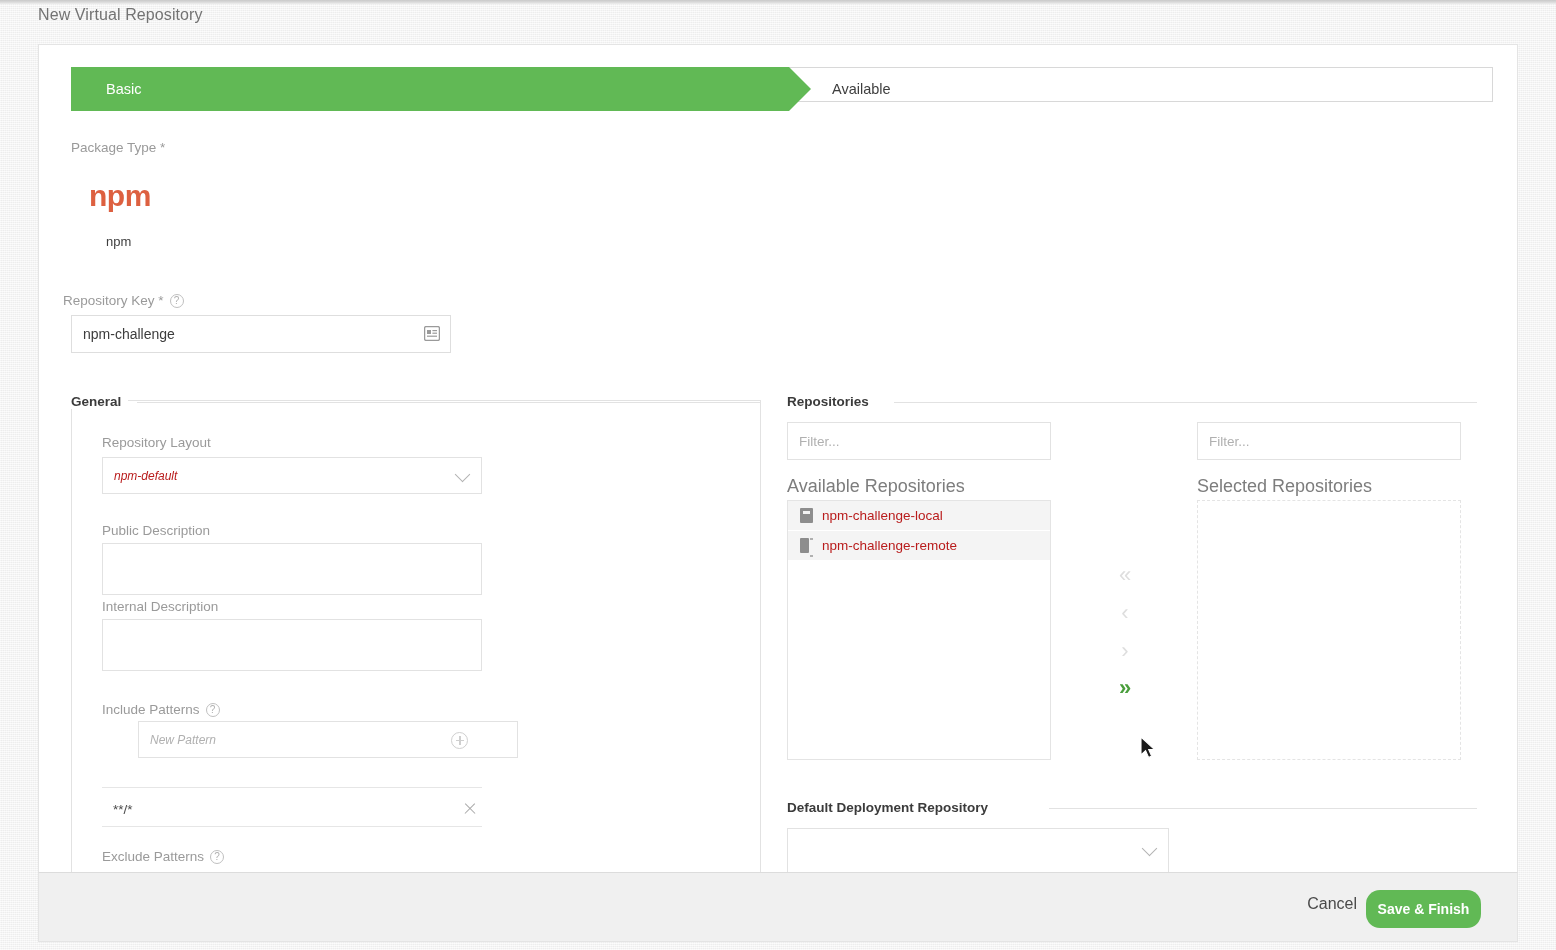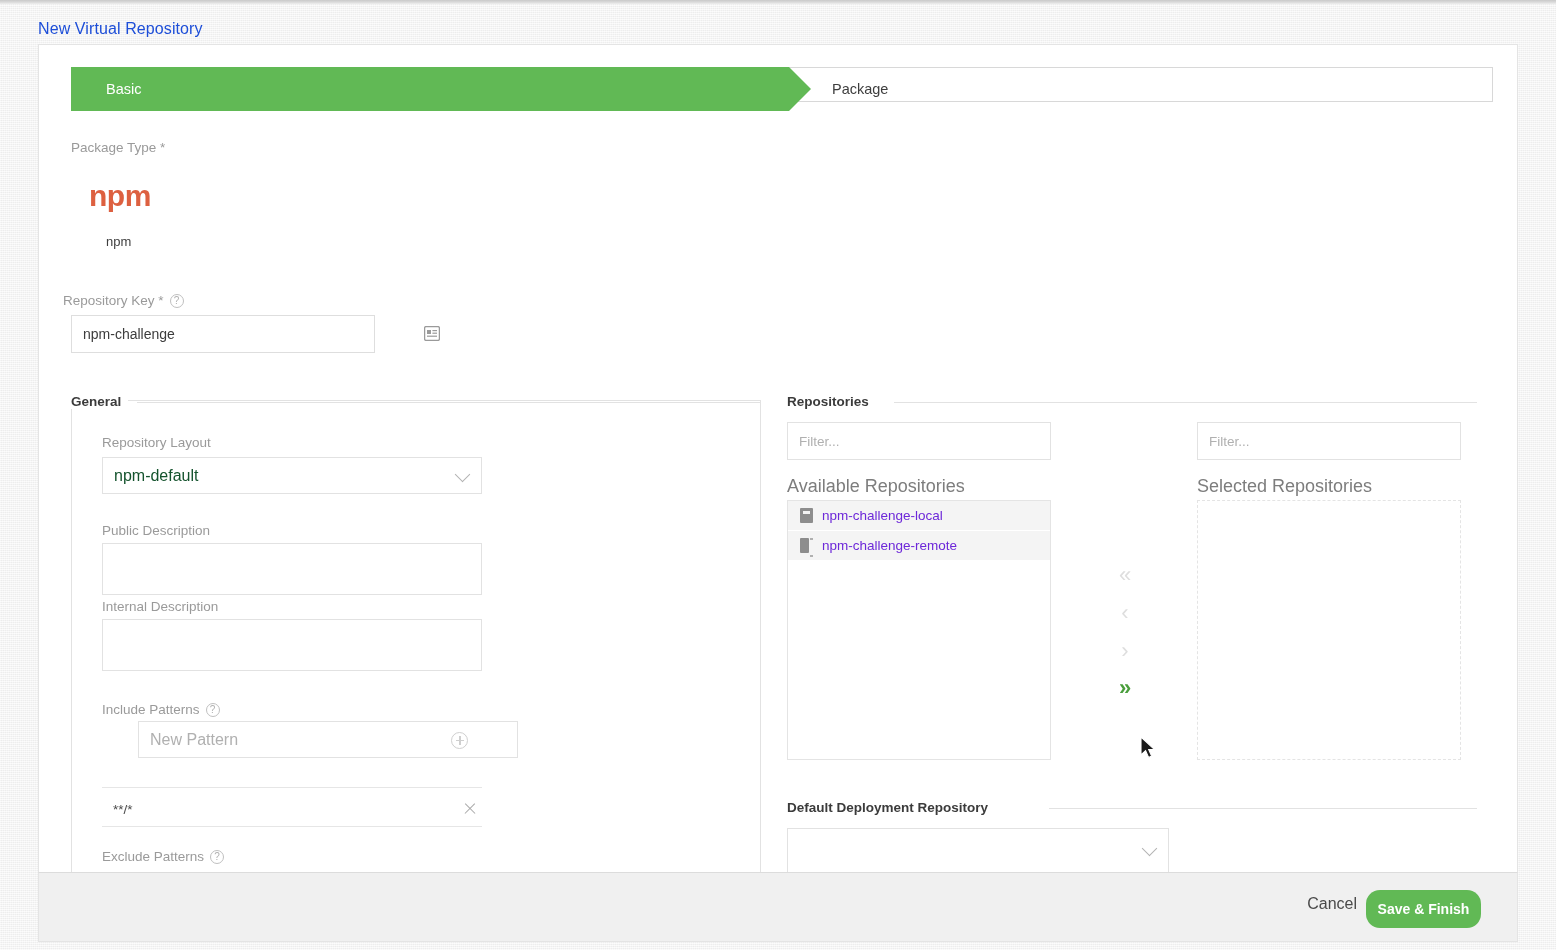--- a/index.html
+++ b/index.html
@@ -22,23 +22,23 @@
   
   .top-strip {
     position: absolute;
     left: 0; top: 0;
     width: 1556px; height: 4px;
     background: linear-gradient(to bottom, #c9c9c9 0%, #dddddd 60%, #eeeeee 100%);
   }
 
   .page-title {
     position: absolute;
-    left: 38px; top: 18px;
+    left: 38px; top: 4px;
     font-size: 16px;
-    color: #1d4ed8;
+    color: #737373;
     letter-spacing: 0.1px;
     line-height: 22px;
   }
 
   
   .modal {
     position: absolute;
     left: 38px; top: 44px;
     width: 1480px; height: 828px;
     background: #ffffff;
@@ -109,21 +109,21 @@
     font-size: 10px;
     line-height: 12px;
     text-align: center;
     vertical-align: 1px;
     margin-left: 6px;
     cursor: pointer;
   }
   .repokey-input {
     position: absolute;
     left: 32px; top: 270px;
-    width: 304px; height: 38px;
+    width: 380px; height: 38px;
     border: 1px solid #dedede;
     background: #fff;
     font-family: "Liberation Sans", sans-serif;
     font-size: 14px;
     color: #3c3c3c;
     padding: 0 40px 0 11px;
   }
   .repokey-icon {
     position: absolute;
     left: 385px; top: 281px;
@@ -161,23 +161,24 @@
   .sub-label {
     position: absolute;
     font-size: 13.5px;
     color: #9a9a9a;
   }
   .box-input {
     position: absolute;
     border: 1px solid #e2e2e2;
     background: #fff;
     font-family: "Liberation Sans", sans-serif;
-    font-size: 16px;
-    color: #14532d;
+    font-size: 12px;
+    color: #b91c1c;
     padding: 0 32px 0 11px;
+    font-style: italic;
   }
   .chevron-down {
     position: absolute;
     width: 11px; height: 11px;
     border-right: 1.6px solid #b3b3b3;
     border-bottom: 1.6px solid #b3b3b3;
     transform: rotate(45deg);
     cursor: pointer;
   }
   .plain-line {
@@ -249,21 +250,21 @@
     height: 30px;
     background: #f4f4f4;
     border-bottom: 1px solid #ffffff;
     display: flex;
     align-items: center;
     padding-left: 12px;
     cursor: pointer;
   }
   .list-row .row-text {
     font-size: 13.5px;
-    color: #6d28d9;
+    color: #b91c1c;
     margin-left: 9px;
   }
   .repo-icon-local {
     width: 13px; height: 15px;
     background: #8d8d8d;
     border-radius: 1px;
     position: relative;
     flex: none;
   }
   .repo-icon-local::after {
@@ -348,21 +349,21 @@
 <body>
 
 <div class="top-strip"></div>
 
 <div class="page-title">New Virtual Repository</div>
 
 <div class="modal">
 
   <div class="tabs">
     <div class="tab-basic">Basic</div>
-    <div class="tab-advanced">Package</div>
+    <div class="tab-advanced">Available</div>
   </div>
 
   <div class="field-label pkg-label">Package Type *</div>
   <div class="npm-logo">npm</div>
   <div class="npm-caption">npm</div>
 
   <div class="field-label repokey-label">
     <span>Repository Key *</span><span class="help-icon">?</span>
   </div>
   <input class="repokey-input" value="npm-challenge" style="">

